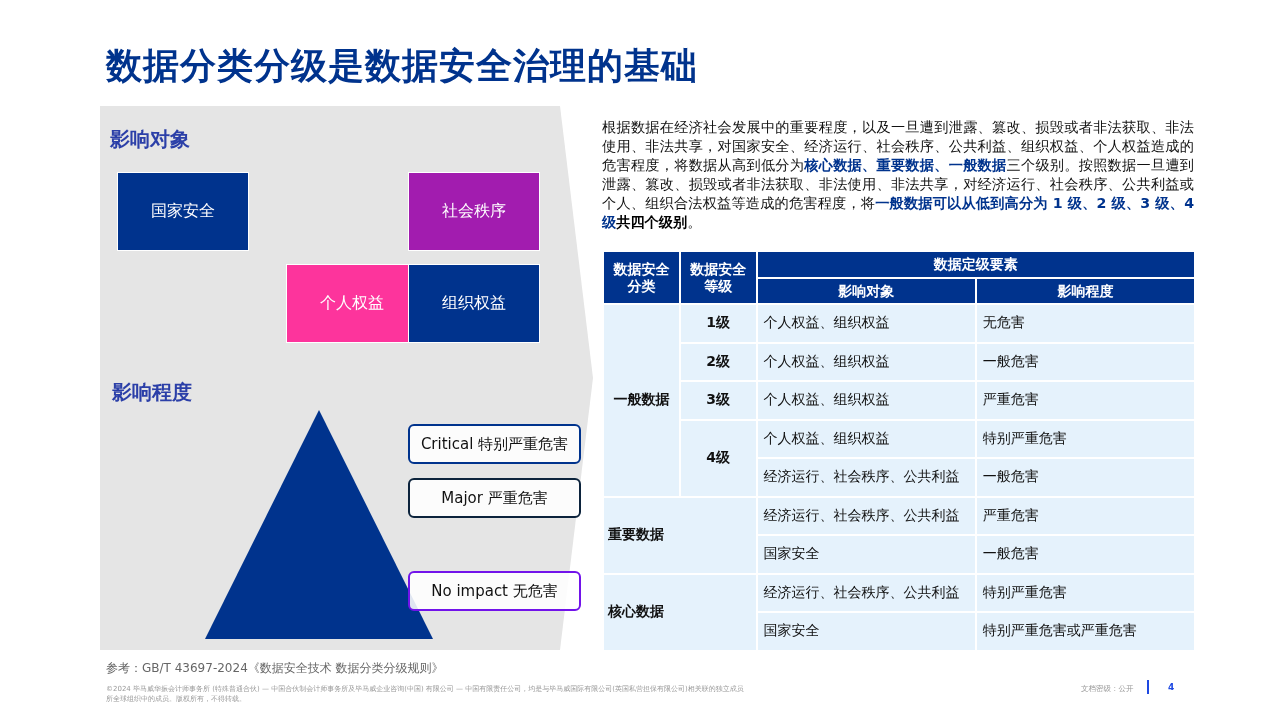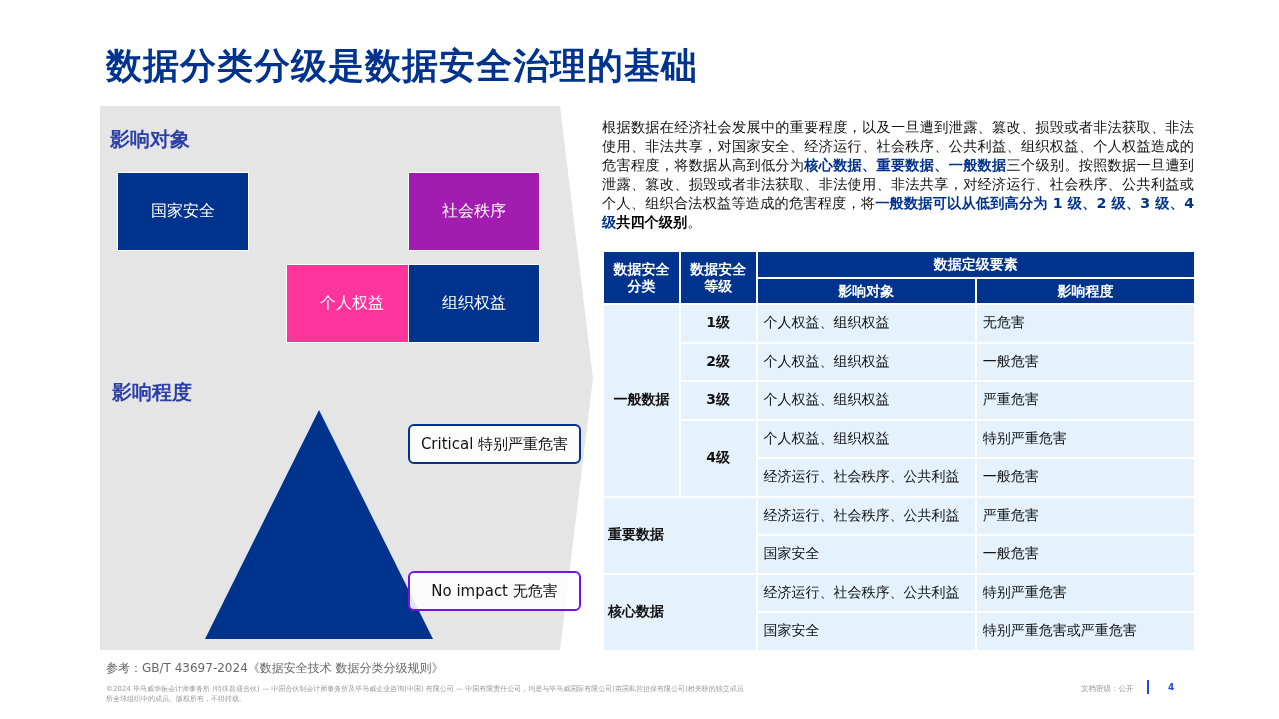--- a/index.html
+++ b/index.html
@@ -51,20 +51,21 @@
   <div class="tile" style="left:162px; top:158px; background:#fd349c;margin-left:24px;">个人权益</div>
   <div class="tile" style="left:308px; top:158px; background:#00338d;">组织权益</div>
 
   <div class="sec-head" style="left:12px; top:273px;">影响程度</div>
 
   <svg class="pyr" width="500" height="544">
     <polygon points="219,304 333,533 105,533" fill="#00338d"></polygon>
   </svg>
 
   <div class="level" style="top:318px; border-color:#00338d;">Critical 特别严重危害</div>
+  <div class="level" style="top:372px; border-color:#0c233c;">Major 严重危害</div>
   <div class="level" style="top:465px; border-color:#7213ea;">No impact 无危害</div>
 </div>
 
 <div class="intro"><span>根据数据在经济社会发展中的重要程度，以及一旦遭到泄露、篡改、损毁或者非法获取、非法使用、非法共享，对国家安全、经济运行、社会秩序、公共利益、组织权益、个人权益造成的危害程度，将数据从高到低分为</span><span class="hl">核心数据</span><span class="hl">、</span><span class="hl">重要数据</span><span class="hl">、</span><span class="hl">一般数据</span><span>三个级别。按照数据一旦遭到泄露、篡改、损毁或者非法获取、非法使用、非法共享，对经济运行、社会秩序、公共利益或个人、组织合法权益等造成的危害程度，将</span><span class="hl">一般数据可以从低到高分为 1 级、2 级、3 级、4 级</span><span class="bk">共四个级别</span><span>。</span></div>
 
 <table class="grid">
   <colgroup>
     <col style="width:77px">
       <col style="width:77px">
       <col style="width:220px">

